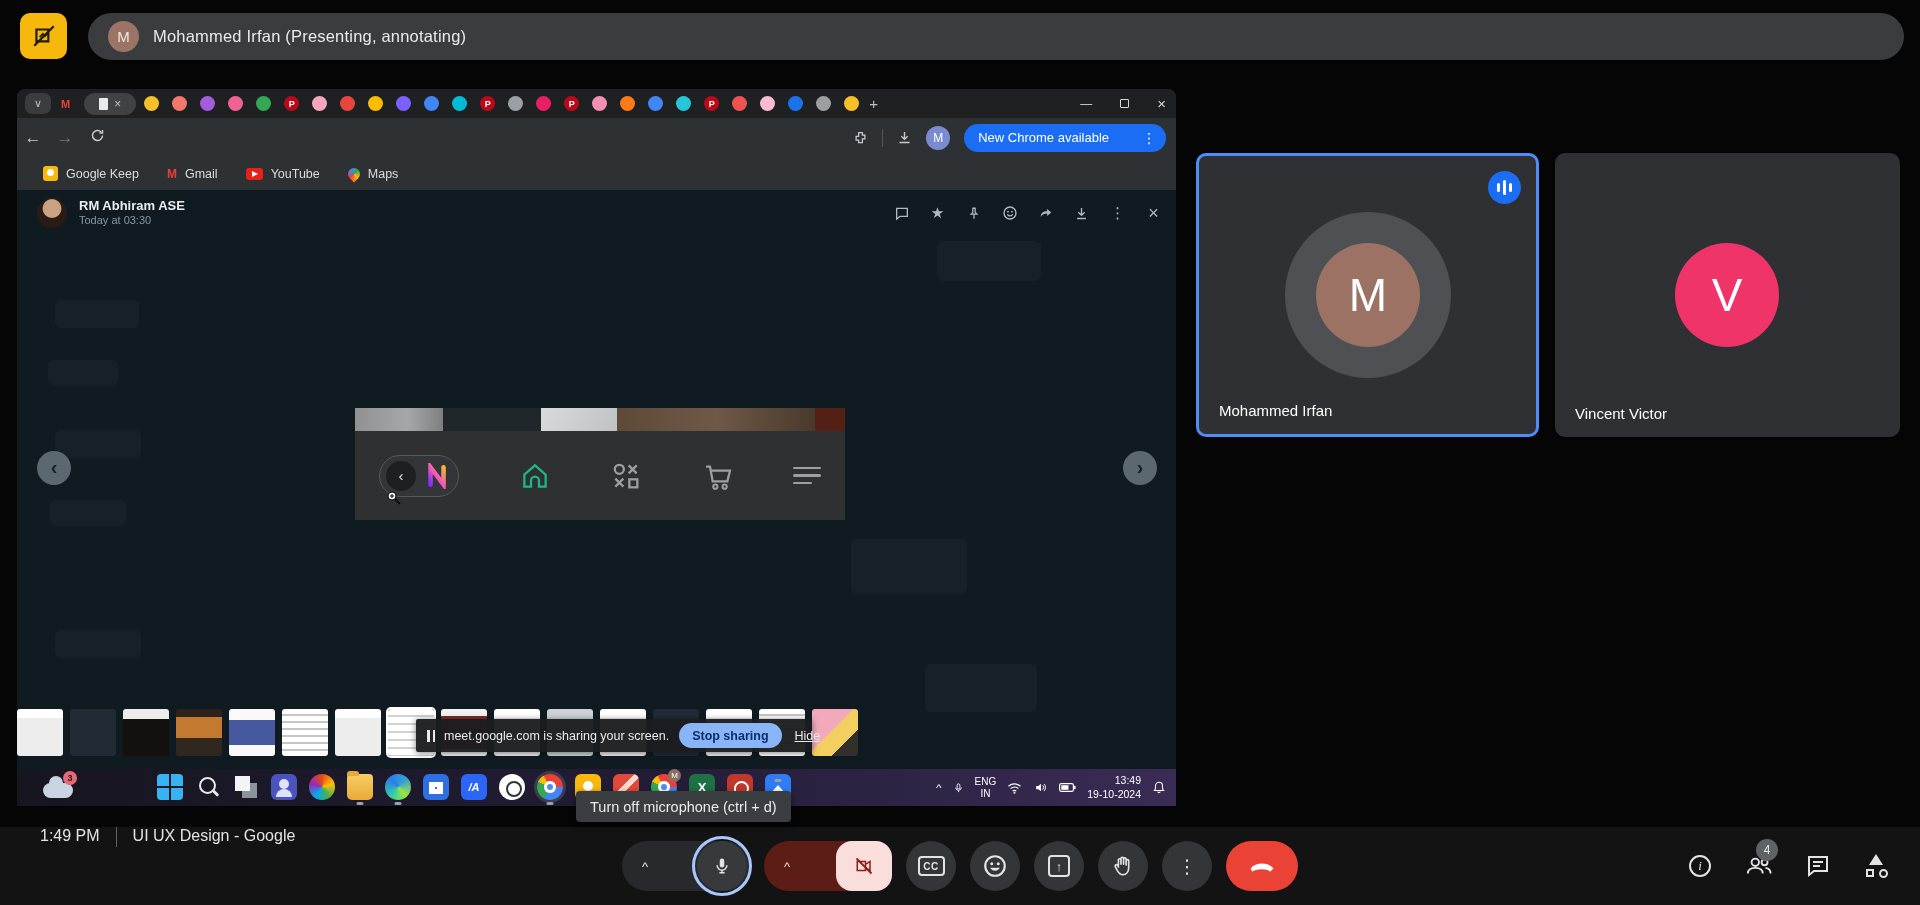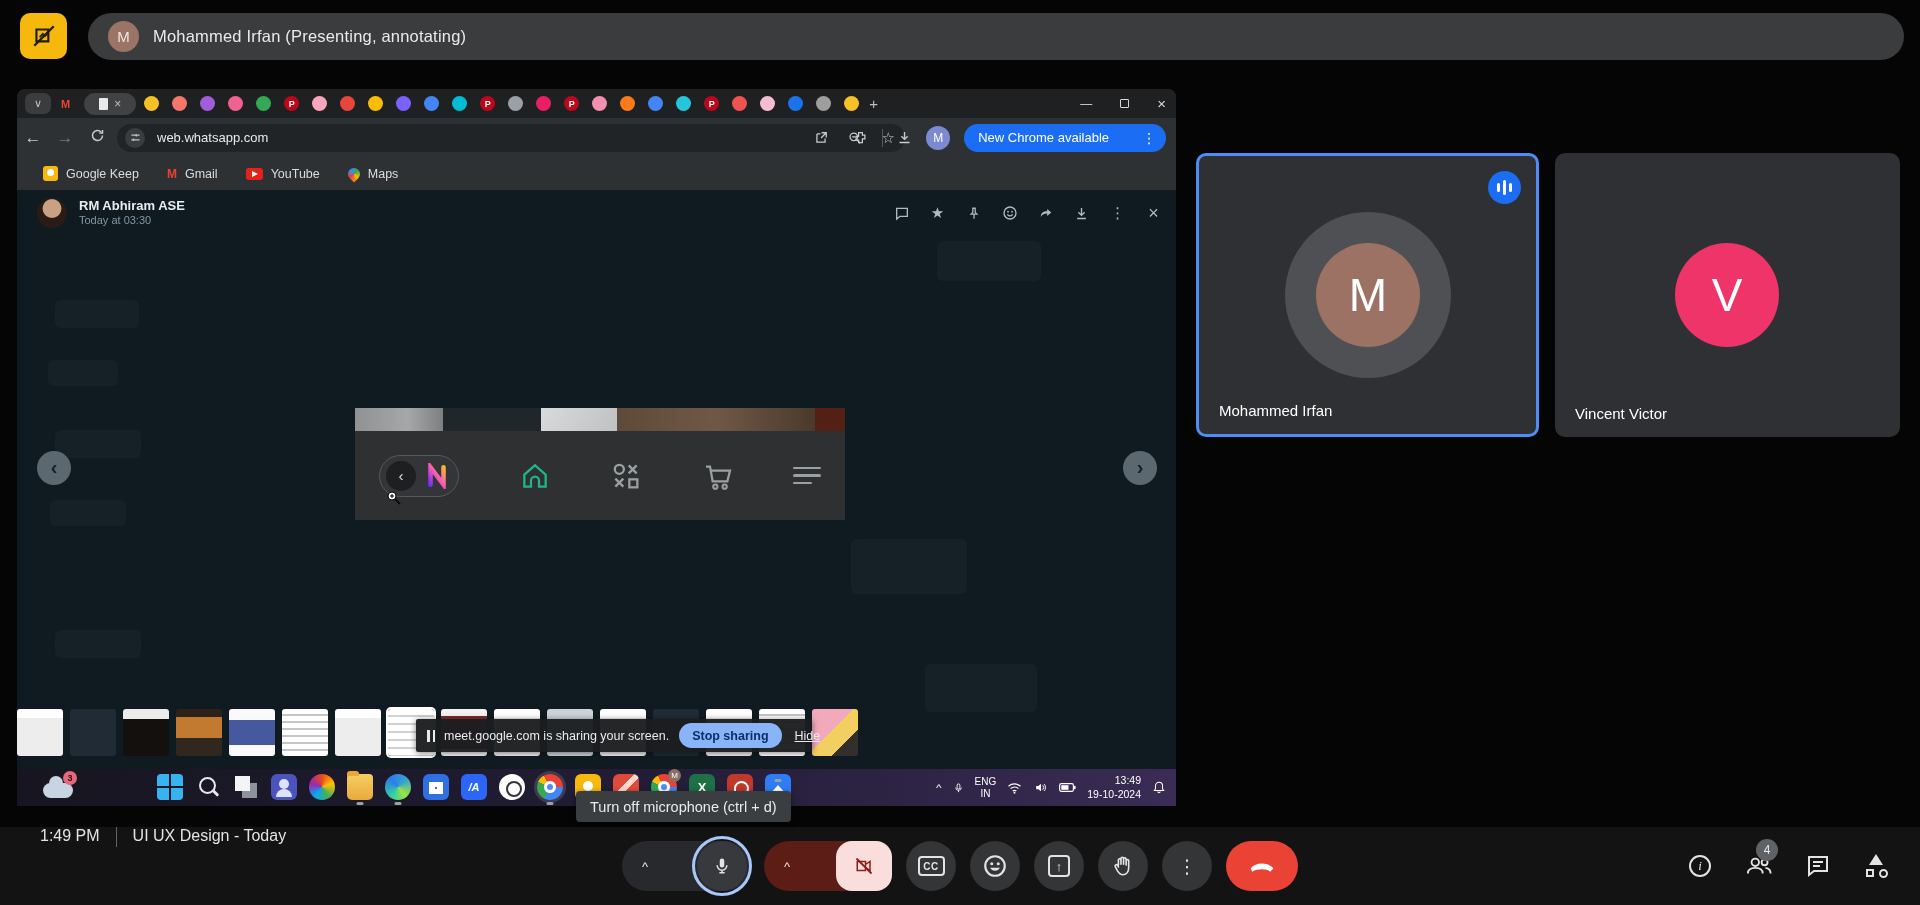--- a/index.html
+++ b/index.html
@@ -298,41 +298,20 @@
 
     <div class="toolbar">
       <span class="nav-ic">←</span>
       <span class="nav-ic dim">→</span>
       <span class="nav-ic">
         <svg width="15" height="15" viewBox="0 0 24 24">
             <path d="M20 12a8 8 0 1 1-2.3-5.6" fill="none" stroke="#c7cbcf" stroke-width="2.4"></path>
             <path d="M20 3v5h-5" fill="none" stroke="#c7cbcf" stroke-width="2.4"></path>
           </svg>
       </span>
-      <div class="omnibox">
-        <span class="omni-badge">
-          <svg width="11" height="11" viewBox="0 0 24 24">
-              <path d="M3 7h10M17 7h4M3 17h4M11 17h10" stroke="#bdc1c6" stroke-width="2.6"></path>
-              <circle cx="14" cy="7" r="2.6" fill="#bdc1c6"></circle>
-              <circle cx="8" cy="17" r="2.6" fill="#bdc1c6"></circle>
-            </svg>
-        </span>
-        <span class="omni-url">web.whatsapp.com</span>
-        <span class="omni-right">
-          <svg width="14" height="14" viewBox="0 0 24 24">
-              <path d="M5 5h6M5 5v14h14v-6" fill="none" stroke="#c7cbcf" stroke-width="2.2"></path>
-              <path d="M13 3h8v8M21 3l-9 9" fill="none" stroke="#c7cbcf" stroke-width="2.2"></path>
-            </svg>
-          <svg width="14" height="14" viewBox="0 0 24 24">
-              <circle cx="10" cy="10" r="6.5" fill="none" stroke="#c7cbcf" stroke-width="2.2"></circle>
-              <path d="M7 10h6M15 15l6 6" stroke="#c7cbcf" stroke-width="2.2"></path>
-            </svg>
-          <span style="color:#c7cbcf;font-size:15px;">☆</span>
-        </span>
-      </div>
       <div class="tb-right">
         <svg width="15" height="15" viewBox="0 0 24 24">
             <path d="M9 4h6v4h4v6h-4v6H9v-4H5v-6h4z" fill="none" stroke="#c7cbcf" stroke-width="2"></path>
           </svg>
         <span class="tb-divider"></span>
         <svg width="15" height="15" viewBox="0 0 24 24">
             <path d="M12 3v11M7 10l5 5 5-5M4 20h16" fill="none" stroke="#c7cbcf" stroke-width="2.2"></path>
           </svg>
         <span class="avatar-sm">M</span>
         <span class="update-pill" style="background: rgb(27, 110, 243); gap: 33px;">
@@ -549,21 +528,21 @@
       </div>
     </div>
   </div>
 
   <div class="tooltip">Turn off microphone (ctrl + d)</div>
 
   <div class="meetbar">
     <div class="meet-left">
       <span class="meet-time">1:49 PM</span>
       <span class="meet-sep"></span>
-      <span class="meet-title">UI UX Design - Today</span>
+      <span class="meet-title">UI UX Design - Google</span>
     </div>
 
     <div class="controls">
       <div class="grp grp-mic">
         <span class="caret">^</span>
         <span class="mic-btn">
           <svg width="18" height="22" viewBox="0 0 24 24">
             <rect x="9" y="2" width="6" height="12" rx="3" fill="#e3e3e3"></rect>
             <path d="M5.5 11a6.5 6.5 0 0 0 13 0M12 17.5V21M8.5 21h7" fill="none" stroke="#e3e3e3" stroke-width="2"></path>
           </svg>

